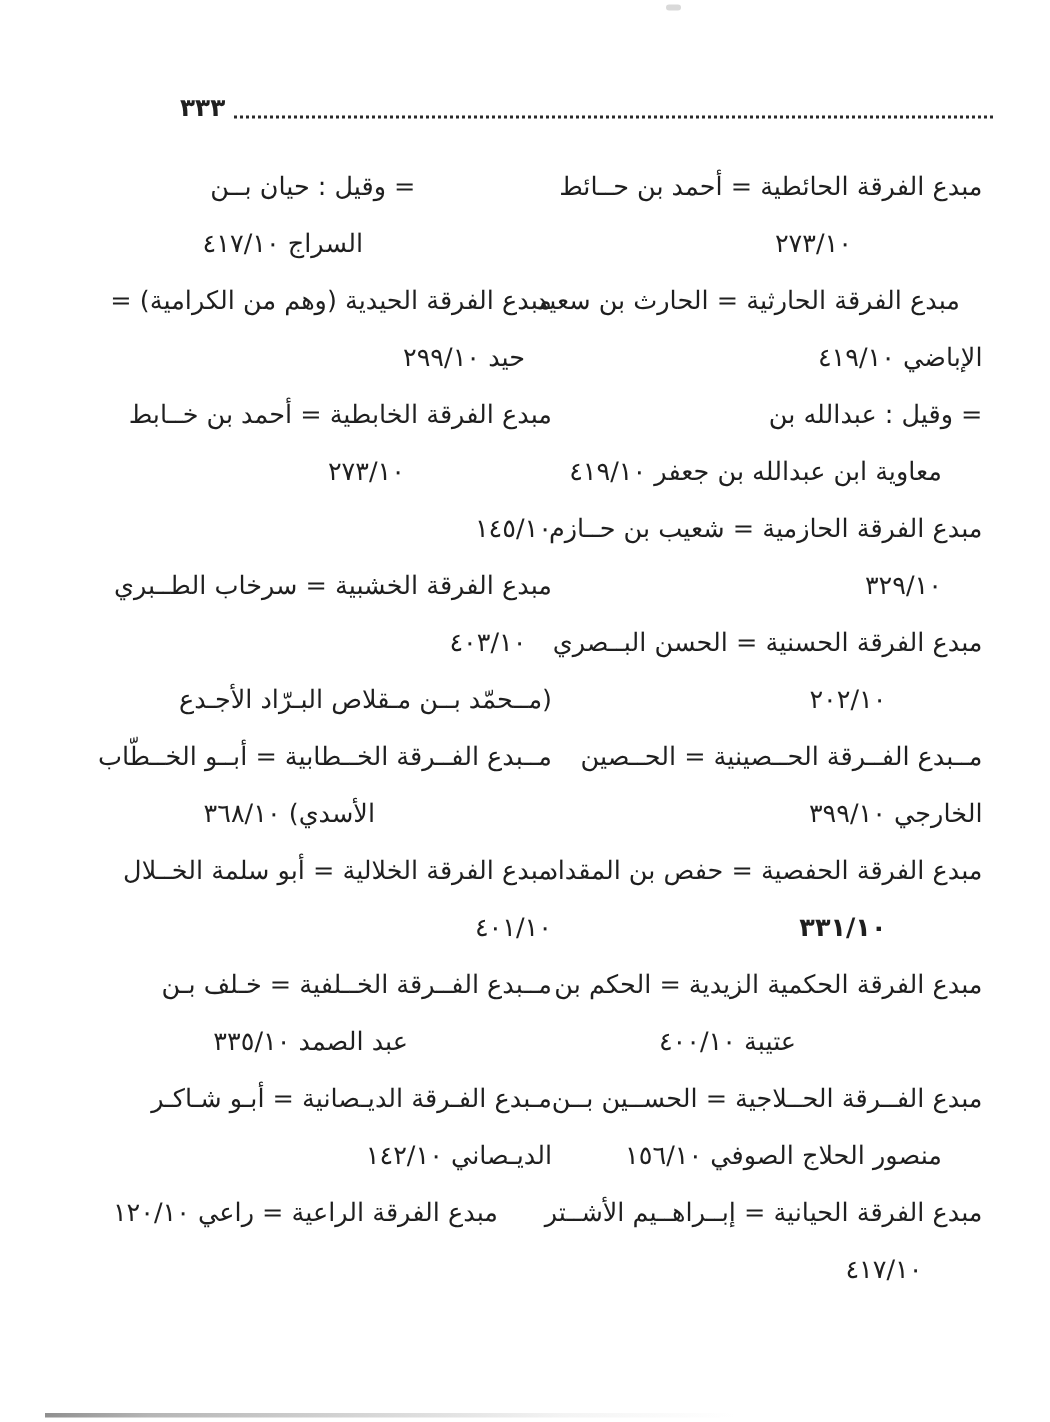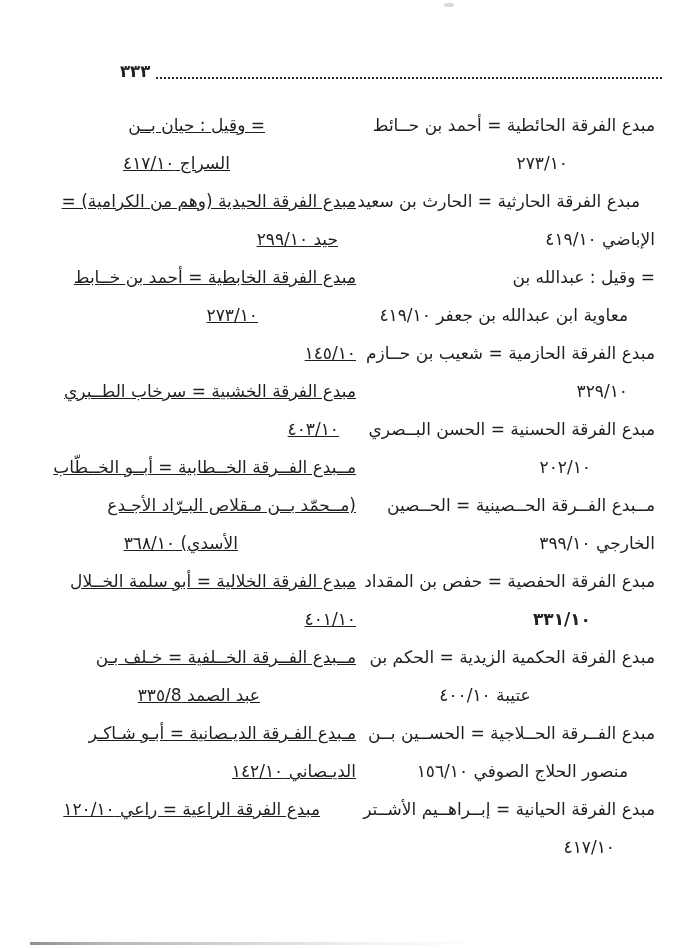--- a/index.html
+++ b/index.html
@@ -50,23 +50,22 @@
   .column {
     position: absolute;
     top: 106px;
     direction: rtl;
   }
   .column.right-col {
     right: 45px;
     width: 290px;
   }
   .column.left-col {
-    right: 344px;
+    right: 332px;
     width: 336px;
-    text-decoration: underline;
   }
   .line {
     height: 38px;
     line-height: 38px;
     font-size: 17px;
     text-align: right;
     white-space: nowrap;
     direction: rtl;
   }
   
@@ -127,27 +126,27 @@
   <div class="column left-col">
       <div class="line" style="margin-right: 91px;">= وقيل : حيان بــن</div>
       <div class="line" style="margin-right: 126px;">السراج ٤١٧/١٠</div>
       <div class="line" style="margin-right: 0px;">مبدع الفرقة الحيدية (وهم من الكرامية) =</div>
       <div class="line" style="margin-right: 18px;">حيد ٢٩٩/١٠</div>
       <div class="line" style="margin-right: 0px;">مبدع الفرقة الخابطية = أحمد بن خــابط</div>
       <div class="line" style="margin-right: 98px;">٢٧٣/١٠</div>
       <div class="line" style="margin-right: 0px;">١٤٥/١٠</div>
       <div class="line" style="margin-right: 0px;">مبدع الفرقة الخشبية = سرخاب الطــبري</div>
       <div class="line" style="margin-right: 17px;">٤٠٣/١٠</div>
+      <div class="line" style="margin-right: 0px;">(مــحمّد بــن مـقلاص البـرّاد الأجـدع</div>
       <div class="line" style="margin-right: 0px;">مــبدع الفــرقة الخــطابية = أبــو الخــطّاب</div>
-      <div class="line" style="margin-right: 0px;">(مــحمّد بــن مـقلاص البـرّاد الأجـدع</div>
       <div class="line" style="margin-right: 118px;">الأسدي) ٣٦٨/١٠</div>
       <div class="line" style="margin-right: 0px;">مبدع الفرقة الخلالية = أبو سلمة الخــلال</div>
       <div class="line" style="margin-right: 0px;">٤٠١/١٠</div>
       <div class="line" style="margin-right: 0px;">مــبدع الفــرقة الخــلفية = خـلف بـن</div>
-      <div class="line" style="margin-right: 96px;">عبد الصمد ٣٣٥/8</div>
+      <div class="line" style="margin-right: 96px;">عبد الصمد ٣٣٥/١٠</div>
       <div class="line" style="margin-right: 0px;">مـبدع الفـرقة الديـصانية = أبـو شـاكـر</div>
       <div class="line" style="margin-right: 0px;">الديـصاني ١٤٢/١٠</div>
       <div class="line" style="margin-right: 36px;">مبدع الفرقة الراعية = راعي ١٢٠/١٠</div>
     </div>
 
   <div class="shadow-bottom"></div>
 
 </div>
 
 </body></html>

